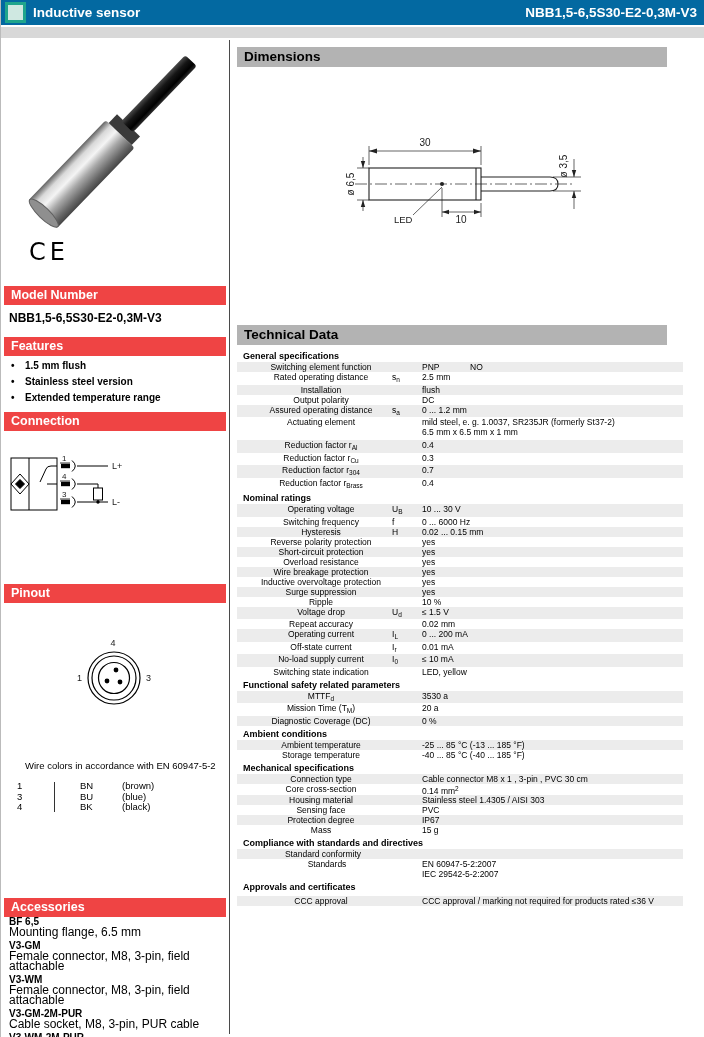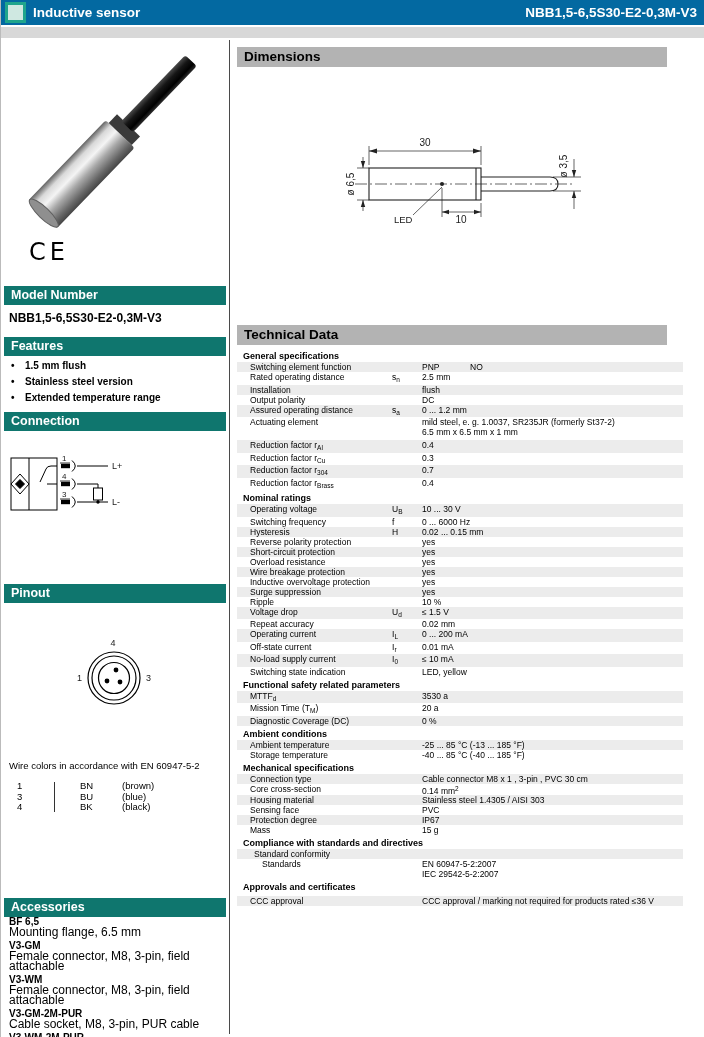--- a/index.html
+++ b/index.html
@@ -8,46 +8,46 @@
   
   .topbar{position:absolute;left:0;top:0;width:704px;height:25px;background:#0369a1;}
   .badge{position:absolute;left:4px;top:2px;width:15px;height:15px;background:#cfe8e1;border:3px solid #1fa58c;}
   .tb-title{position:absolute;left:32px;top:0;line-height:25px;font-size:13.5px;font-weight:bold;color:#fff;}
   .tb-model{position:absolute;right:8px;top:0;line-height:25px;font-size:13.5px;font-weight:bold;color:#fff;}
   .band{position:absolute;left:0;top:27px;width:704px;height:11px;background:#d8d8d8;}
   .vdivider{position:absolute;left:228px;top:40px;width:1px;height:994px;background:#4a4a4a;}
   
   .photo{position:absolute;left:8px;top:44px;}
   .ce{position:absolute;left:28px;top:238px;font-family:"DejaVu Sans",sans-serif;font-size:24px;letter-spacing:4px;font-weight:500;}
-  .secbar{position:absolute;left:3px;width:222px;height:19px;background:#0f766e;color:#fff;
+  .secbar{position:absolute;left:3px;width:222px;height:19px;background:#ef4444;color:#fff;
           font-size:12.5px;font-weight:bold;line-height:19px;padding-left:7px;box-sizing:border-box;}
   .modelval{position:absolute;left:8px;top:311px;font-size:12px;font-weight:bold;}
   .features{position:absolute;left:10px;top:358px;width:210px;}
   .feat{display:flex;font-size:10px;font-weight:bold;line-height:16px;}
   .feat .dot{width:14px;}
   .conn{position:absolute;left:4px;top:448px;}
   .pinoutsvg{position:absolute;left:55px;top:636px;}
-  .wirenote{position:absolute;left:8px;top:760px;font-size:9.5px;}
+  .wirenote{position:absolute;left:24px;top:760px;font-size:9.5px;}
   .wiretable{position:absolute;left:8px;top:781px;width:200px;}
   .wline{position:absolute;left:45px;top:1px;bottom:1px;width:1px;background:#333;}
   .wire-row{display:flex;font-size:9.5px;line-height:10.5px;}
   .w-pin{width:46px;padding-left:8px;box-sizing:border-box;}
   .w-code{width:67px;padding-left:25px;box-sizing:border-box;}
   .accessories{position:absolute;left:8px;top:917px;width:214px;}
   .acc-name{font-size:10px;font-weight:bold;line-height:10px;}
   .acc-desc{font-size:12px;line-height:10px;margin-bottom:4px;}
   
   .graybar{position:absolute;left:236px;width:430px;height:20px;background:#b3b3b3;color:#000;
            font-size:13.5px;font-weight:bold;line-height:20px;padding-left:7px;box-sizing:border-box;}
   .dims{position:absolute;left:236px;top:80px;}
   .techtable{position:absolute;left:236px;top:348px;width:446px;font-size:8.5px;}
   .t-group{font-weight:bold;font-size:9px;line-height:10px;padding:3px 0 1px 6px;}
   .t-row{position:relative;display:grid;grid-template-columns:155px 30px auto;line-height:10px;min-height:10px;}
   .t-row.shade{background:#ececec;}
-  .t-lbl{padding-left:13px;}
+  .t-lbl{padding-left:13px;text-align:center;}
   .t-row.ind1 .t-lbl{padding-left:17px;}
   .t-row.ind2 .t-lbl{padding-left:25px;}
   .t-val2{position:absolute;left:233px;top:0;}
   .t-gap{height:3px;}
   sub{font-size:6.5px;vertical-align:-1.5px;}
   sup{font-size:6.5px;vertical-align:2.5px;}
   svg text{font-family:"Liberation Sans",sans-serif;fill:#1a1a1a;}
 </style>
 </head>
 <body>

